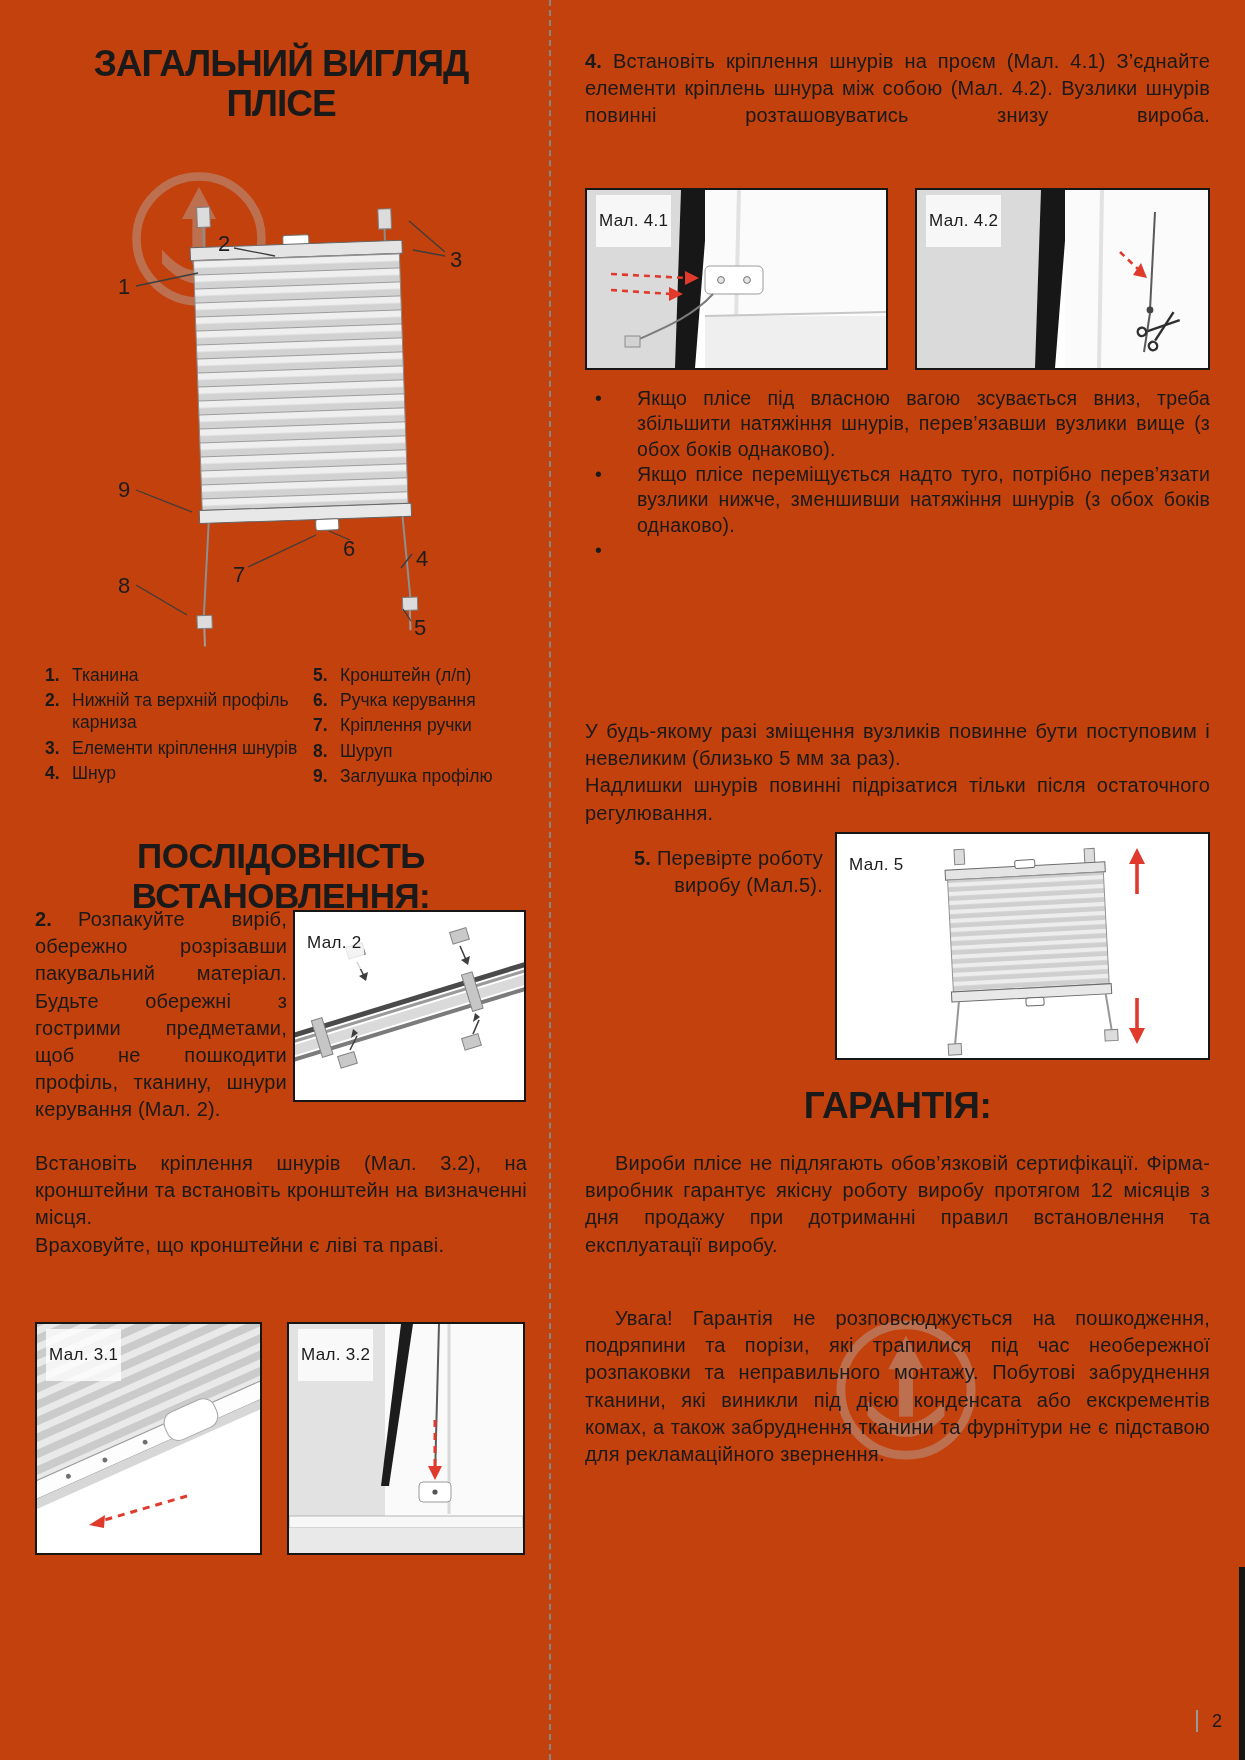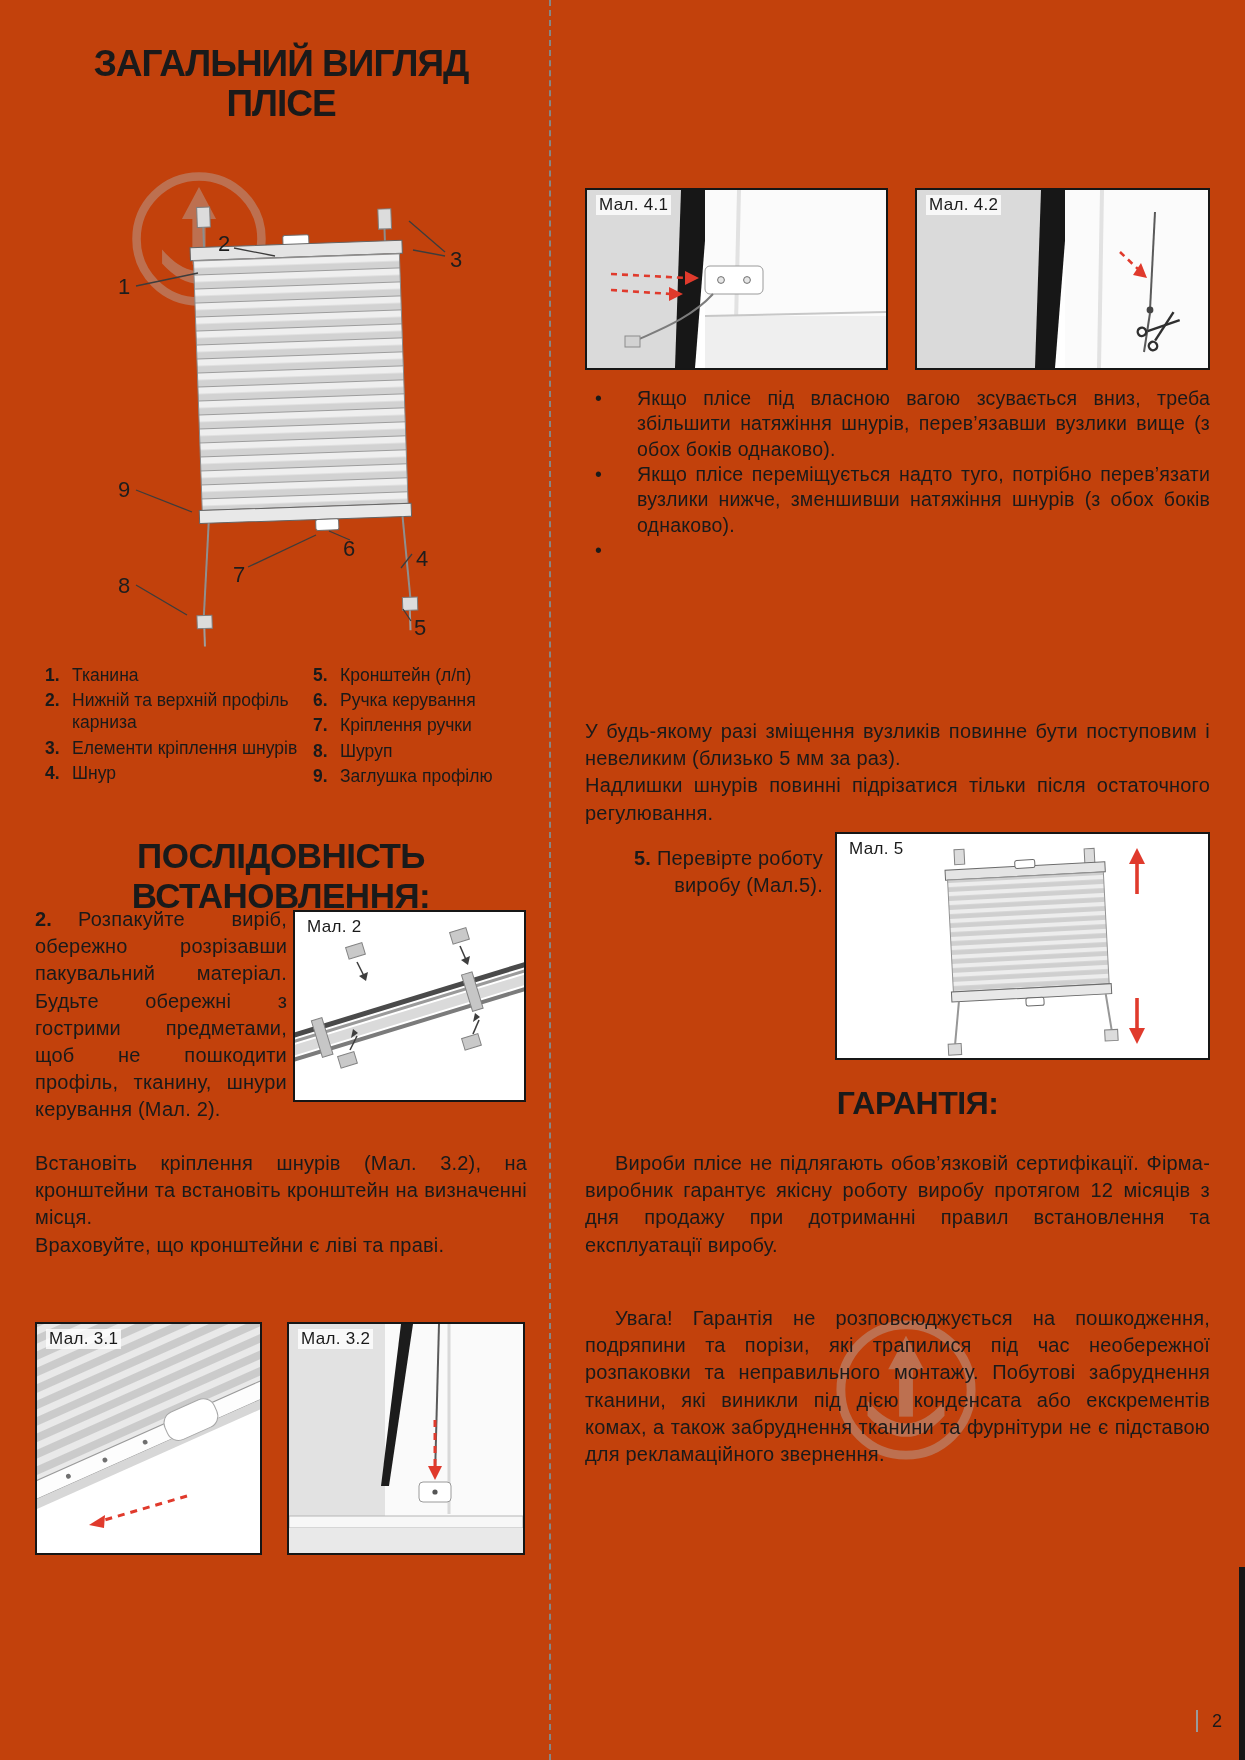--- a/index.html
+++ b/index.html
@@ -10,21 +10,21 @@
   .blk{position:absolute;z-index:1}
   .title{font-weight:bold;font-size:37px;line-height:1.07;text-align:center;letter-spacing:-1px}
   .subtitle{font-weight:bold;font-size:20px;line-height:1.32;text-align:center}
   .sechead{font-weight:bold;font-size:35px;letter-spacing:-0.5px;text-align:center}
   .body{font-size:20px;line-height:1.36;text-align:justify;letter-spacing:0.2px}
   .num{font-weight:bold}
   .gap{display:inline-block;width:26px}
   .stretch{text-align-last:justify}
   .fig{position:absolute;border:2px solid #161616;background:#fff;z-index:1;overflow:hidden}
   .fig svg{position:absolute;left:0;top:0;width:100%;height:100%}
-  .figlabel{position:absolute;top:5px;left:9px;font-size:17px;letter-spacing:0.3px;background:rgba(255,255,255,.78);padding:0 3px;z-index:3}
+  .figlabel{position:absolute;top:5px;left:9px;font-size:17px;letter-spacing:0.3px;background:rgba(255,255,255,.78);padding:16px 3px;z-index:3}
   .parts{display:flex;font-size:17.5px;line-height:1.27}
   .pitem{display:flex;margin-bottom:3px}
   .pnum{font-weight:bold;flex:none;width:27px}
   .bullet{position:relative;padding-left:52px;font-size:19.5px;line-height:1.3;text-align:justify;letter-spacing:0.2px}
   .bdot{position:absolute;left:10px;top:0}
   .wmark{position:absolute;z-index:0;opacity:0.40}
   .pagenum{position:absolute;left:1196px;top:1710px;font-size:18px;display:flex;align-items:center;z-index:2}
   .pnbar{display:inline-block;width:2px;height:22px;background:#9a9a9a;margin-right:14px}
   .edgebar{position:absolute;left:1239px;top:1567px;width:6px;height:193px;background:#161616;z-index:2}
 </style>
@@ -222,20 +222,23 @@
       <line x1="150" y1="0" x2="146" y2="152" stroke="#5a5a5a" stroke-width="2"></line>
       <rect x="0" y="192" width="234" height="12" fill="#f7f7f7" stroke="#b5b5b5"></rect>
       <rect x="0" y="204" width="234" height="25" fill="#e9e9e9"></rect>
       <rect x="130" y="158" width="32" height="20" rx="4" fill="#ffffff" stroke="#9a9a9a"></rect>
       <circle cx="146" cy="168" r="2.6" fill="#555555"></circle>
       <line x1="146" y1="96" x2="146" y2="146" stroke="#e03a2c" stroke-width="3" stroke-dasharray="7 6"></line>
       <polygon points="146,156 139,142 153,142" fill="#e03a2c"></polygon>
     </svg>
   </div>
 
+  <div class="blk body stretch" style="left:585px;top:48px;width:625px">
+    <span class="num">4.</span> <span>Встановіть кріплення шнурів на проєм (Мал. 4.1) З’єднайте елементи кріплень шнура між собою (Мал. 4.2). Вузлики шнурів повинні розташовуватись знизу вироба.</span>
+  </div>
 
   <div class="fig" style="left:585px;top:188px;width:303px;height:182px">
     <span class="figlabel">Мал. 4.1</span>
     <svg viewBox="0 0 299 178">
       <rect width="299" height="178" fill="#ffffff"></rect>
       <rect width="94" height="178" fill="#dadada"></rect>
       <polygon points="94,0 122,0 108,178 88,178" fill="#171717"></polygon>
       <rect x="118" y="0" width="181" height="178" fill="#fbfbfb"></rect>
       <line x1="152" y1="0" x2="148" y2="178" stroke="#e2e2e2" stroke-width="4"></line>
       <rect x="118" y="126" width="181" height="52" fill="#efefef"></rect>
@@ -313,21 +316,21 @@
       </g>
       <g stroke="#e03a2c" stroke-width="3.6">
         <line x1="300" y1="60" x2="300" y2="26"></line>
         <line x1="300" y1="164" x2="300" y2="198"></line>
       </g>
       <polygon points="300,14 292,30 308,30" fill="#e03a2c"></polygon>
       <polygon points="300,210 292,194 308,194" fill="#e03a2c"></polygon>
     </svg>
   </div>
 
-  <div class="blk sechead" style="left:605px;top:1085px;width:625px;font-size:32px">ГАРАНТІЯ:</div>
+  <div class="blk sechead" style="left:585px;top:1085px;width:625px;font-size:37px">ГАРАНТІЯ:</div>
 
   <div class="wmark" style="left:832px;top:1316px;width:148px;height:148px">
     <svg viewBox="0 0 150 150">
       <circle cx="75" cy="75" r="66" fill="none" stroke="#b7b7b7" stroke-width="9"></circle>
       <path d="M75 20 L57 54 L93 54 Z" fill="#b7b7b7"></path>
       <rect x="68" y="48" width="14" height="54" fill="#b7b7b7"></rect>
       <path d="M36 86 Q75 132 114 86 L114 101 Q75 144 36 101 Z" fill="#b7b7b7"></path>
     </svg>
   </div>
 

